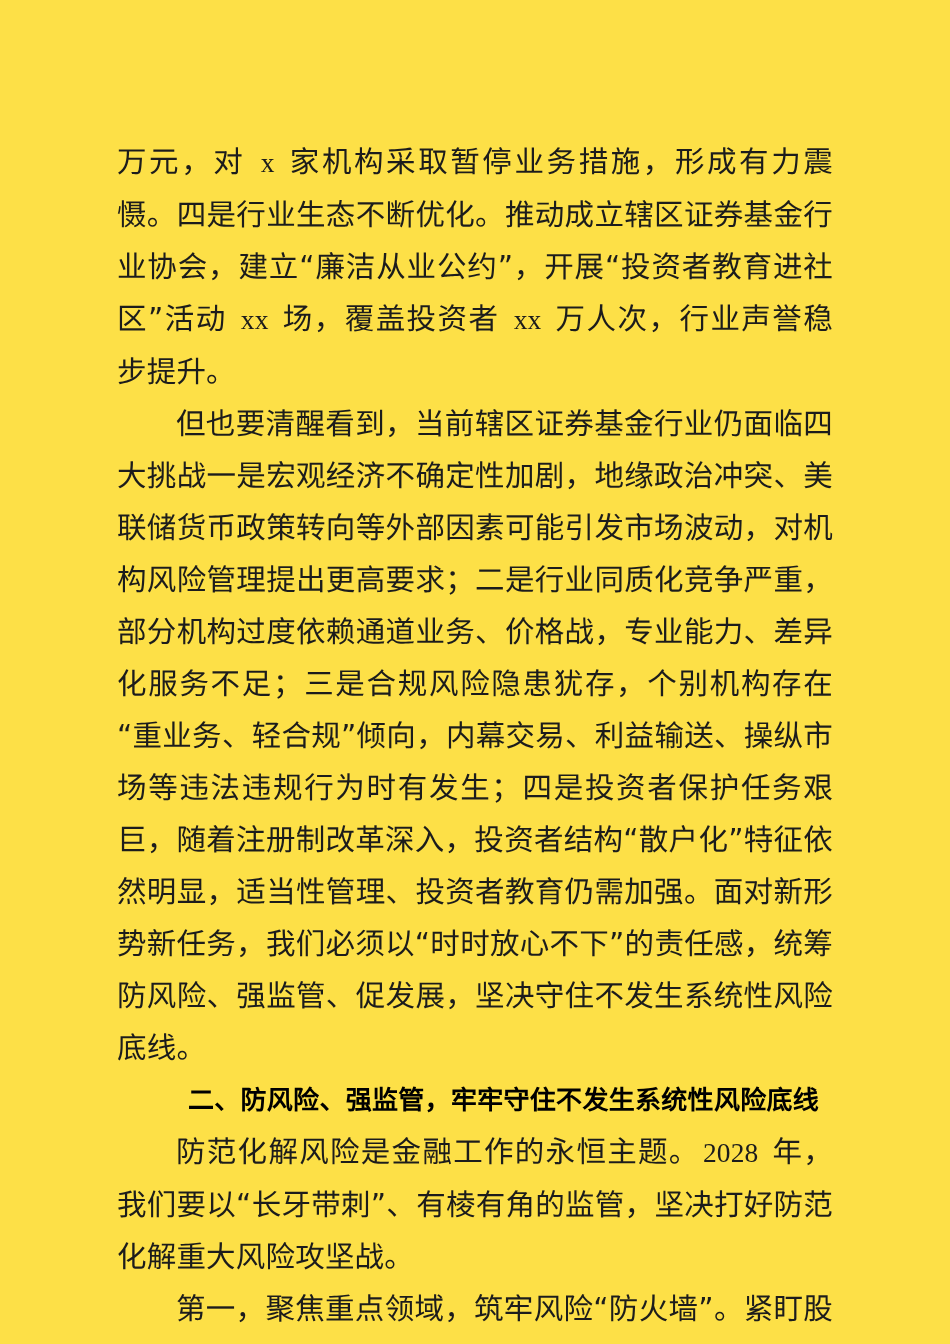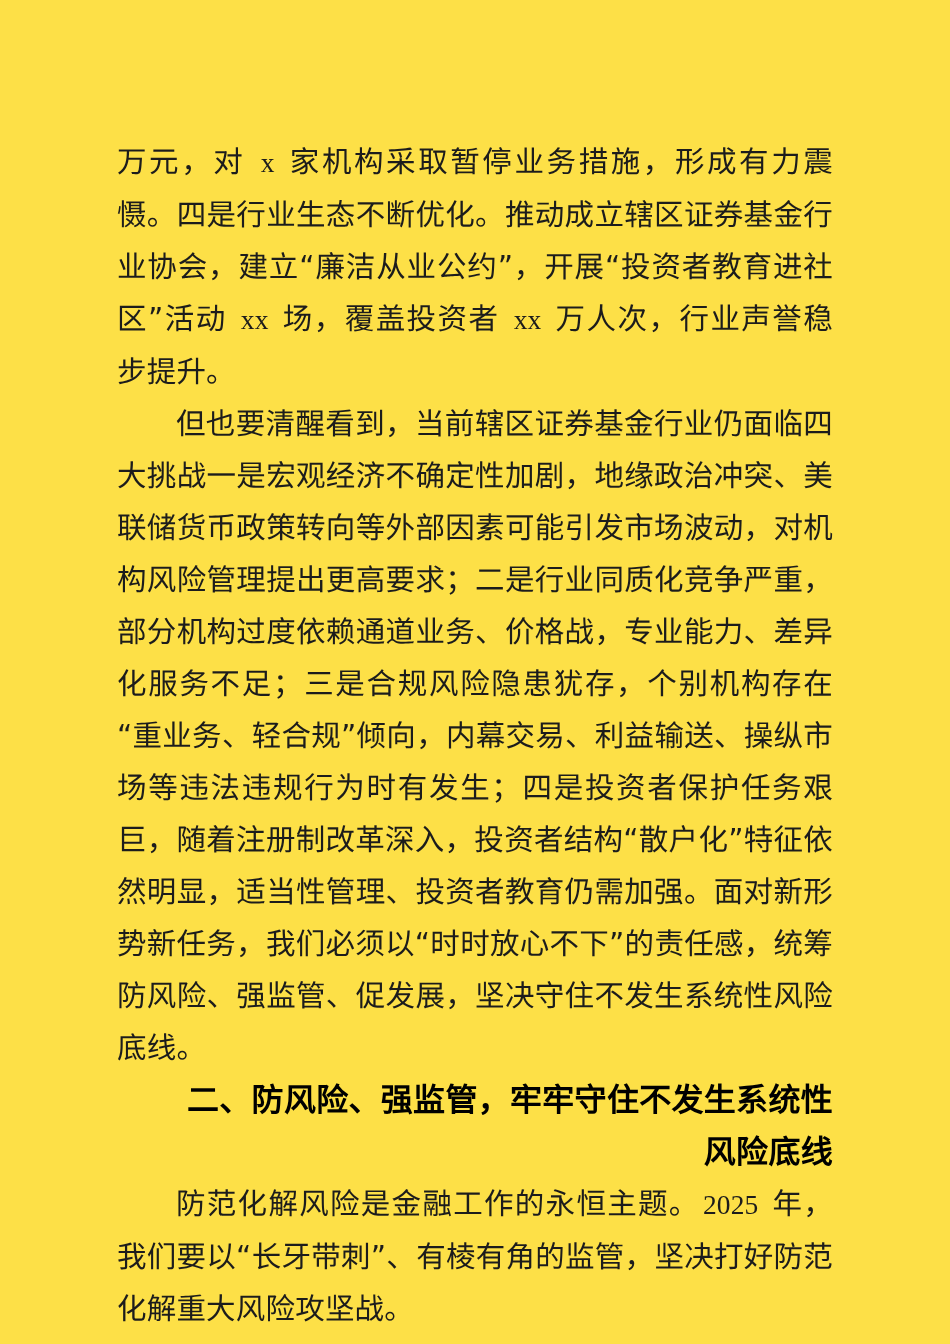--- a/index.html
+++ b/index.html
@@ -41,25 +41,25 @@
   }
 
   
   .para.continued {
     text-indent: 0;
   }
 
   
   .heading {
     font-family: "Liberation Sans", "DejaVu Sans", sans-serif;
-    font-size: 32px;
+    font-size: 26px;
     line-height: 52px;
     color: #000000;
     font-weight: 700;
-    text-align: right;
+    text-align: center;
     text-indent: 57px;
     margin: 0;
     letter-spacing: 0.3px;
   }
 
   
   .lat {
     font-family: "Liberation Serif", "DejaVu Serif", serif;
     font-size: 0.93em;
     padding: 0 0.12em;
@@ -70,18 +70,18 @@
 
 <div class="page">
   <div class="doc-body">
 
     <p class="para continued">万元，对 <span class="lat">x</span> 家机构采取暂停业务措施，形成有力震慑。四是行业生态不断优化。推动成立辖区证券基金行业协会，建立“廉洁从业公约”，开展“投资者教育进社区”活动 <span class="lat">xx</span> 场，覆盖投资者 <span class="lat">xx</span> 万人次，行业声誉稳步提升。</p>
 
     <p class="para">但也要清醒看到，当前辖区证券基金行业仍面临四大挑战一是宏观经济不确定性加剧，地缘政治冲突、美联储货币政策转向等外部因素可能引发市场波动，对机构风险管理提出更高要求；二是行业同质化竞争严重，部分机构过度依赖通道业务、价格战，专业能力、差异化服务不足；三是合规风险隐患犹存，个别机构存在“重业务、轻合规”倾向，内幕交易、利益输送、操纵市场等违法违规行为时有发生；四是投资者保护任务艰巨，随着注册制改革深入，投资者结构“散户化”特征依然明显，适当性管理、投资者教育仍需加强。面对新形势新任务，我们必须以“时时放心不下”的责任感，统筹防风险、强监管、促发展，坚决守住不发生系统性风险底线。</p>
 
     <p class="heading">二、防风险、强监管，牢牢守住不发生系统性风险底线</p>
 
-    <p class="para">防范化解风险是金融工作的永恒主题。<span class="lat">2025</span> 年，我们要以“长牙带刺”、有棱有角的监管，坚决打好防范化解重大风险攻坚战。</p>
+    <p class="para">防范化解风险是金融工作的永恒主题。<span class="lat">2028</span> 年，我们要以“长牙带刺”、有棱有角的监管，坚决打好防范化解重大风险攻坚战。</p>
 
     <p class="para">第一，聚焦重点领域，筑牢风险“防火墙”。紧盯股票质押、债券违约、私募基金、跨境资金流动等重点领域，建立“风险台账”，实行“一户一策”精准拆弹。对股票质押规模超净资本 的机构，一律限制新增业务；对债券承销、受</p>
 
   </div>
 </div>
 
 </body></html>

